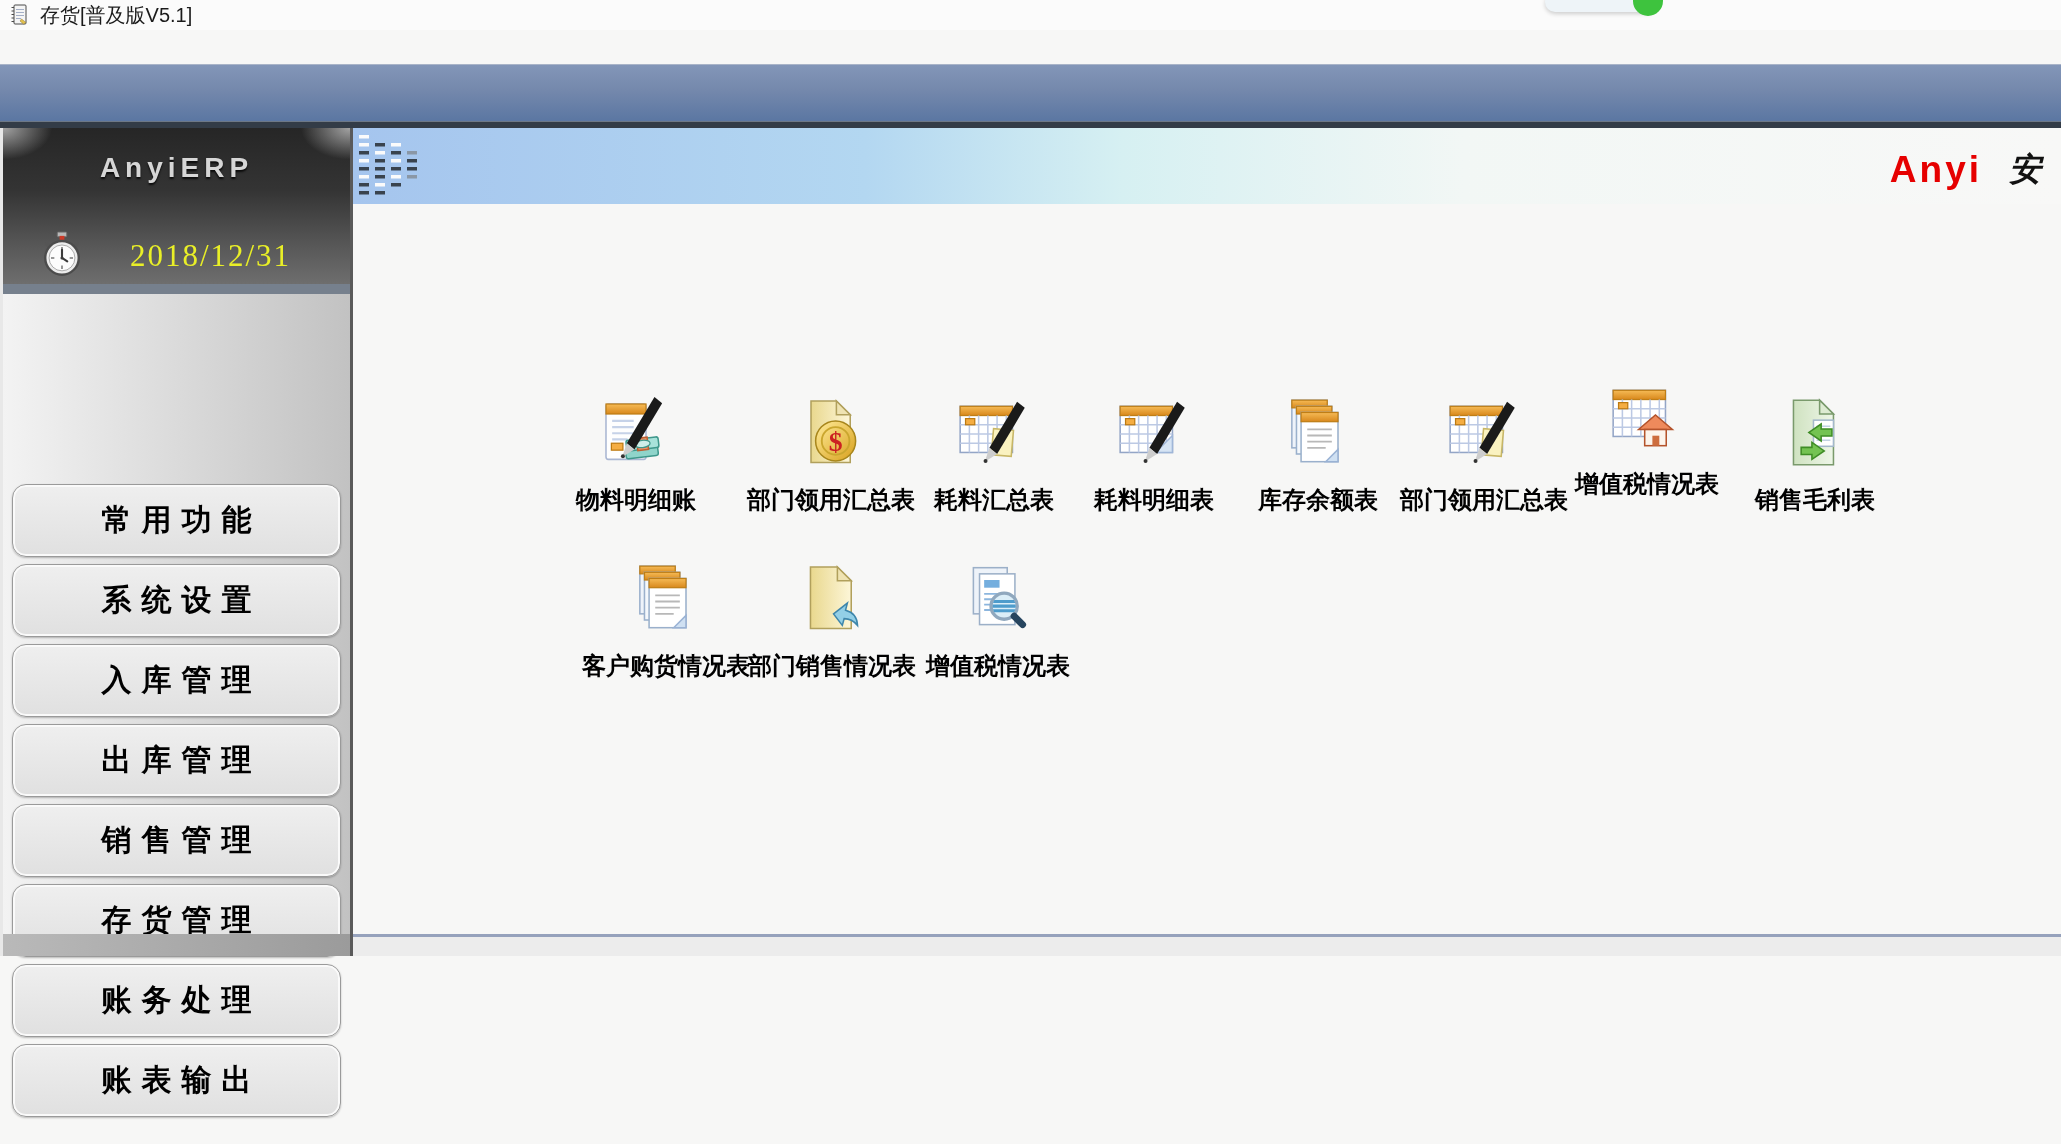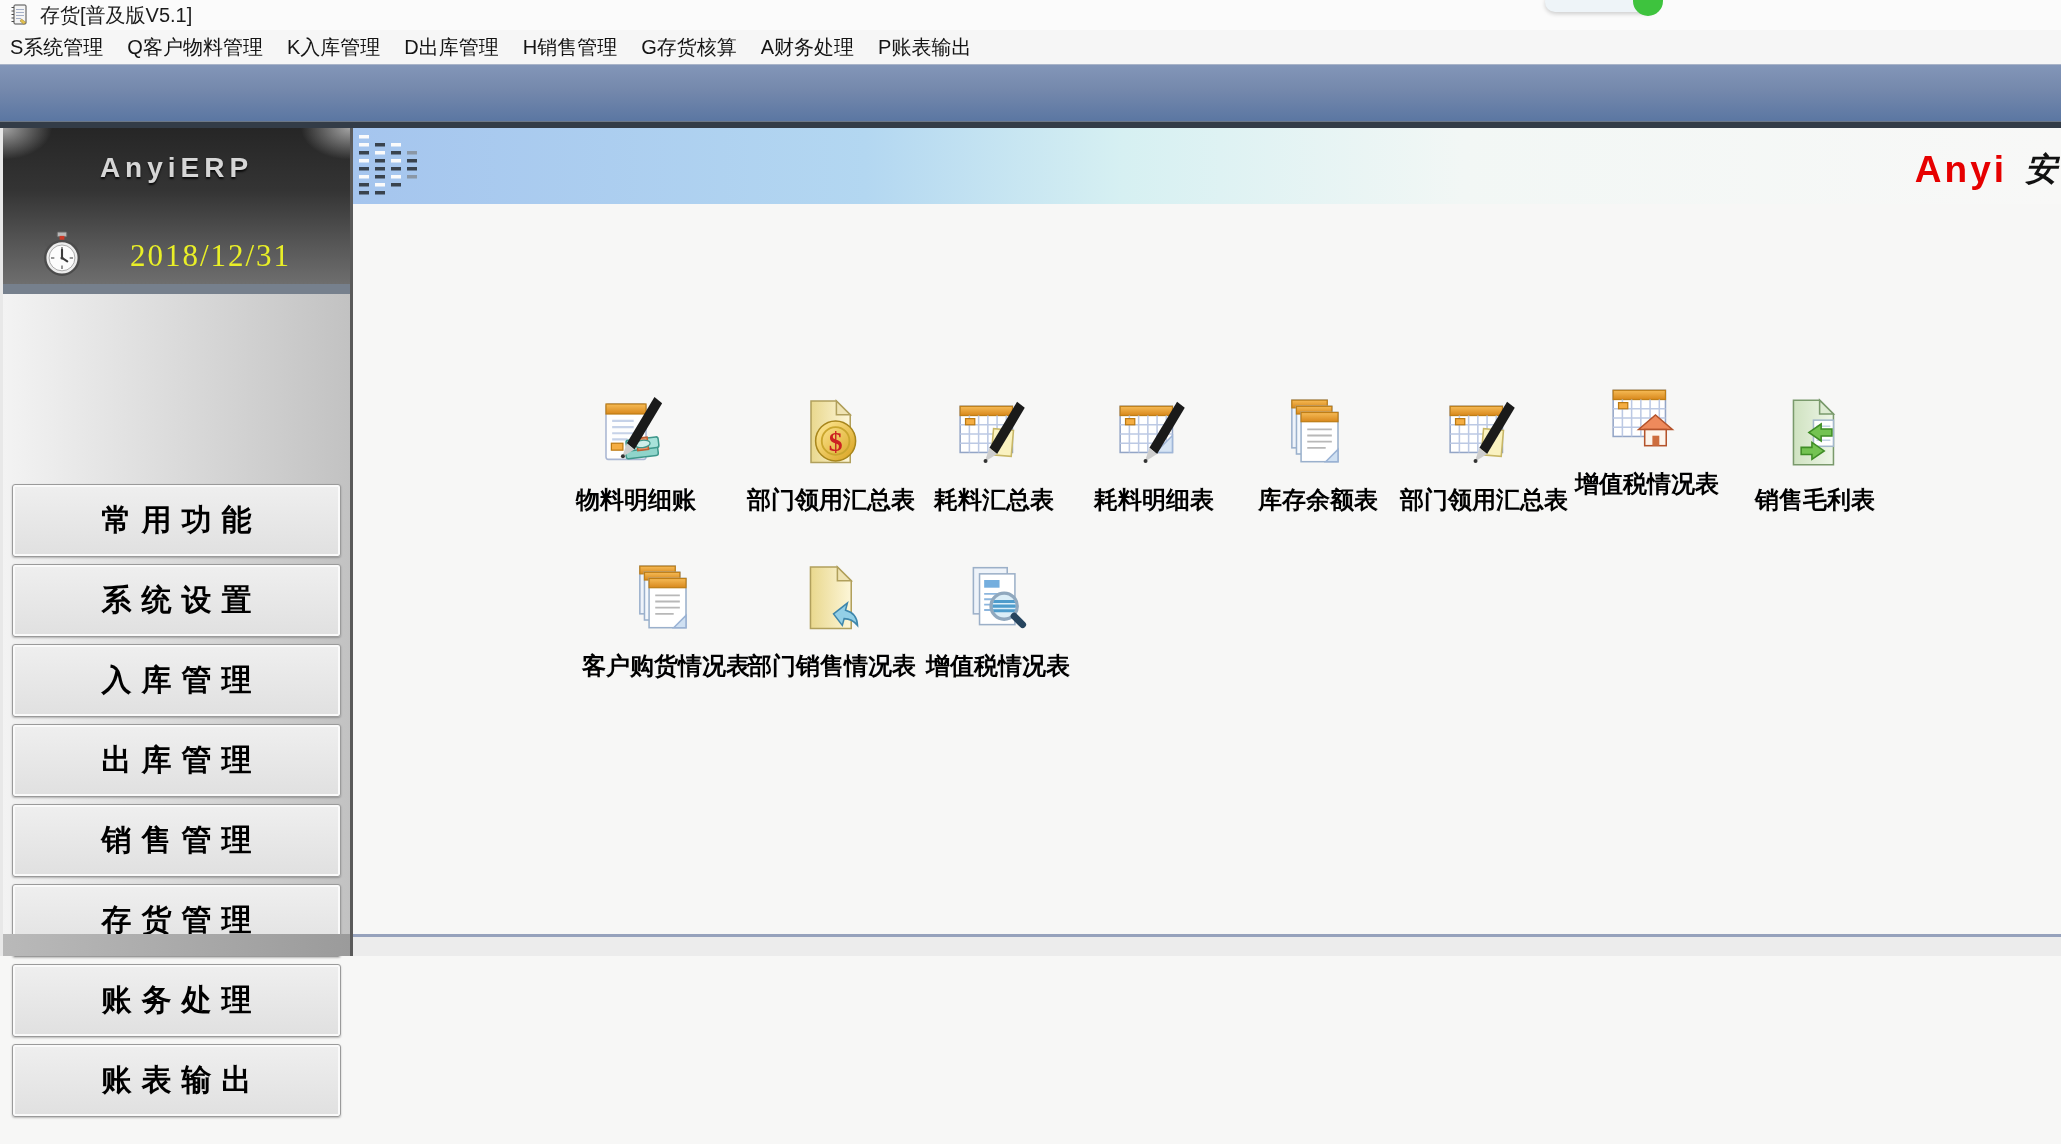--- a/index.html
+++ b/index.html
@@ -37,32 +37,32 @@
         font-size:28px;font-weight:bold;letter-spacing:5px;color:#d6d6d6;
         text-shadow:0 2px 2px rgba(0,0,0,.8);}
   .side-date-row{position:absolute;left:0;right:0;top:82px;display:flex;align-items:center;margin-top:21px;}
   .clockicon{width:46px;height:50px;margin-left:36px;flex:0 0 auto;}
   .side-date{flex:1;text-align:center;font-family:"Liberation Serif",serif;
              font-size:31px;color:#e9ef27;letter-spacing:2px;padding-right:14px;}
   .side-slate{height:10px;background:#76808d;}
   .side-buttons{position:absolute;left:9px;right:9px;top:356px;display:flex;
                 flex-direction:column;gap:7px;}
   .sbtn{height:73px;background:linear-gradient(180deg,#efefef,#e0e0e0);
-        border:1px solid #9a9a9a;border-radius:3px;
+        border:1px solid #9a9a9a;border-radius:14px;
         box-shadow:inset 0 0 0 2px #fafafa,0 1px 2px rgba(0,0,0,.25);
         font-family:"Liberation Sans",sans-serif;font-size:30px;font-weight:bold;color:#000;
         letter-spacing:10px;text-indent:10px;cursor:pointer;}
   .side-bottom{position:absolute;left:0;right:0;bottom:0;height:22px;
                background:linear-gradient(90deg,#b9b9b9,#9b9b9b);}
   
   .content{position:absolute;left:353px;top:0;right:0;height:100%;background:#f7f7f6;}
   .banner{position:absolute;left:0;top:0;right:0;height:76px;
      background:linear-gradient(90deg,#a5c5ee 0%,#b3d7f1 30%,#d6f0f2 45%,#f2f7f5 65%,#f8f8f7 100%);}
   .dots{position:absolute;left:4px;top:5px;}
-  .brand{position:absolute;right:4px;top:20px;display:flex;align-items:center;gap:18px;
+  .brand{position:absolute;right:20px;top:20px;display:flex;align-items:center;gap:27px;
          white-space:nowrap;}
   .brand .btext{font-size:37px;font-weight:bold;letter-spacing:3px;color:#e60000;}
   .brand .bmark{font-size:32px;font-weight:bold;font-style:italic;color:#111;}
   .bottom-strip{position:absolute;left:0;right:0;bottom:0;height:19px;background:#ececec;
                 border-top:3px solid #96a2bc;}
   
   .shortcut{position:absolute;width:190px;display:flex;flex-direction:column;
             align-items:center;cursor:pointer;}
   .sico{width:80px;height:80px;}
   .slabel{margin-top:10px;font-size:24px;font-weight:bold;color:#000;text-align:center;
@@ -207,30 +207,20 @@
 
 <div class="screen">
 
   <div class="titlebar">
     <svg class="wicon" viewBox="0 0 48 48">
         <use href="#g-note"></use>
       </svg>
     <span class="wtitle">存货[普及版V5.1]</span>
   </div>
 
-  <div class="menubar">
-    <span class="mitem">S系统管理</span>
-    <span class="mitem">Q客户物料管理</span>
-    <span class="mitem">K入库管理</span>
-    <span class="mitem">D出库管理</span>
-    <span class="mitem">H销售管理</span>
-    <span class="mitem">G存货核算</span>
-    <span class="mitem">A财务处理</span>
-    <span class="mitem">P账表输出</span>
-  </div>
 
   <div class="toolbar"></div>
   <div class="darkline"></div>
 
   <div class="pill">
     <div class="knob"></div>
   </div>
 
   <div class="main">
 

